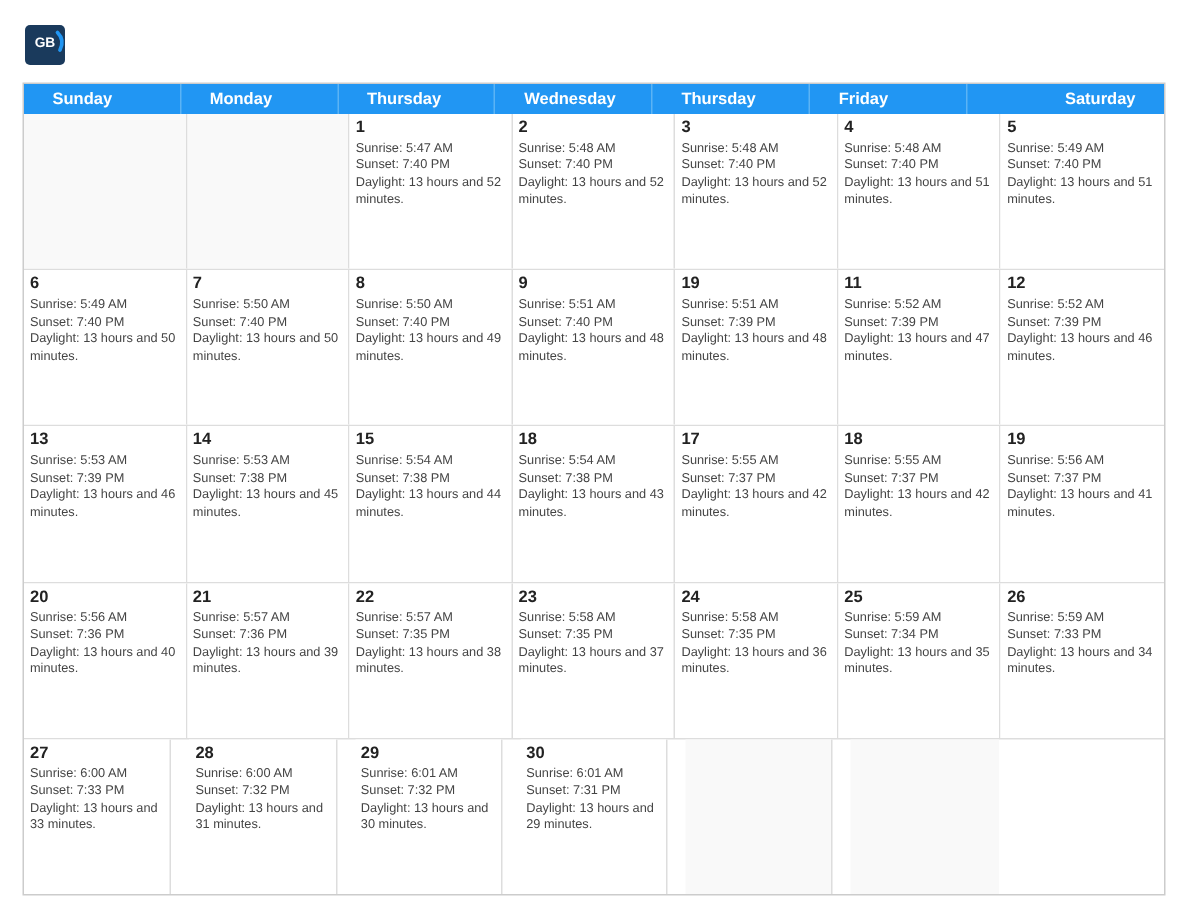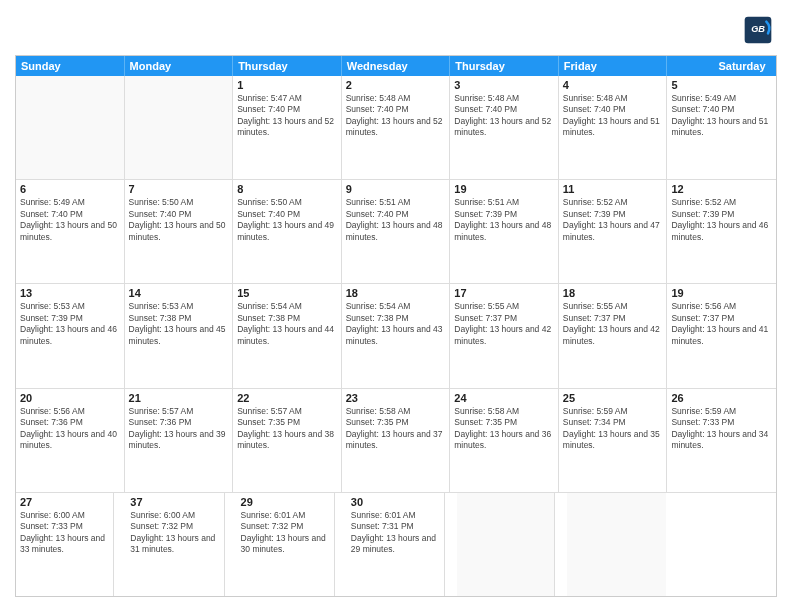--- a/index.html
+++ b/index.html
@@ -12,24 +12,23 @@
     }
     .page {
       width: 792px;
       height: 612px;
       padding: 15px;
       display: flex;
       flex-direction: column;
     }
     .header {
       display: flex;
-      justify-content: flex-end;
+      justify-content: flex-start;
       align-items: flex-start;
       margin-bottom: 10px;
-      font-style: italic;
     }
     .logo {
       display: flex;
       align-items: center;
     }
     .logo-text {
       font-size: 18px;
       font-weight: bold;
       color: #1a3a5c;
       line-height: 1.1;
@@ -62,21 +61,21 @@
     }
     .cal-header {
       display: grid;
       grid-template-columns: repeat(7, 1fr);
       background: #2196F3;
     }
     .cal-header-cell {
       color: #fff;
       font-size: 11px;
       font-weight: bold;
-      padding: 4px 5px;
+      padding: 4px 19px;
       text-align: left;
       border-right: 1px solid #5bb3f5;
     }
     .cal-header-cell:last-child { border-right: none; margin-left: 46px; }
     .cal-body {
       display: flex;
       flex-direction: column;
       flex: 1;
     }
     .cal-row {
@@ -310,21 +309,21 @@
           </div>
         </div>
         <div class="cal-row">
           <div class="cal-cell">
             <span class="day-num">27</span>
             <div class="cell-text" style="white-space: pre-line;">Sunrise: 6:00 AM
 Sunset: 7:33 PM
 Daylight: 13 hours and 33 minutes.</div>
           </div>
           <div class="cal-cell">
-            <span class="day-num">37</span>
+            <span class="day-num">28</span>
             <div class="cell-text" style="white-space: pre-line;">Sunrise: 6:00 AM
 Sunset: 7:32 PM
 Daylight: 13 hours and 31 minutes.</div>
           </div>
           <div class="cal-cell">
             <span class="day-num">29</span>
             <div class="cell-text" style="white-space: pre-line;">Sunrise: 6:01 AM
 Sunset: 7:32 PM
 Daylight: 13 hours and 30 minutes.</div>
           </div>

